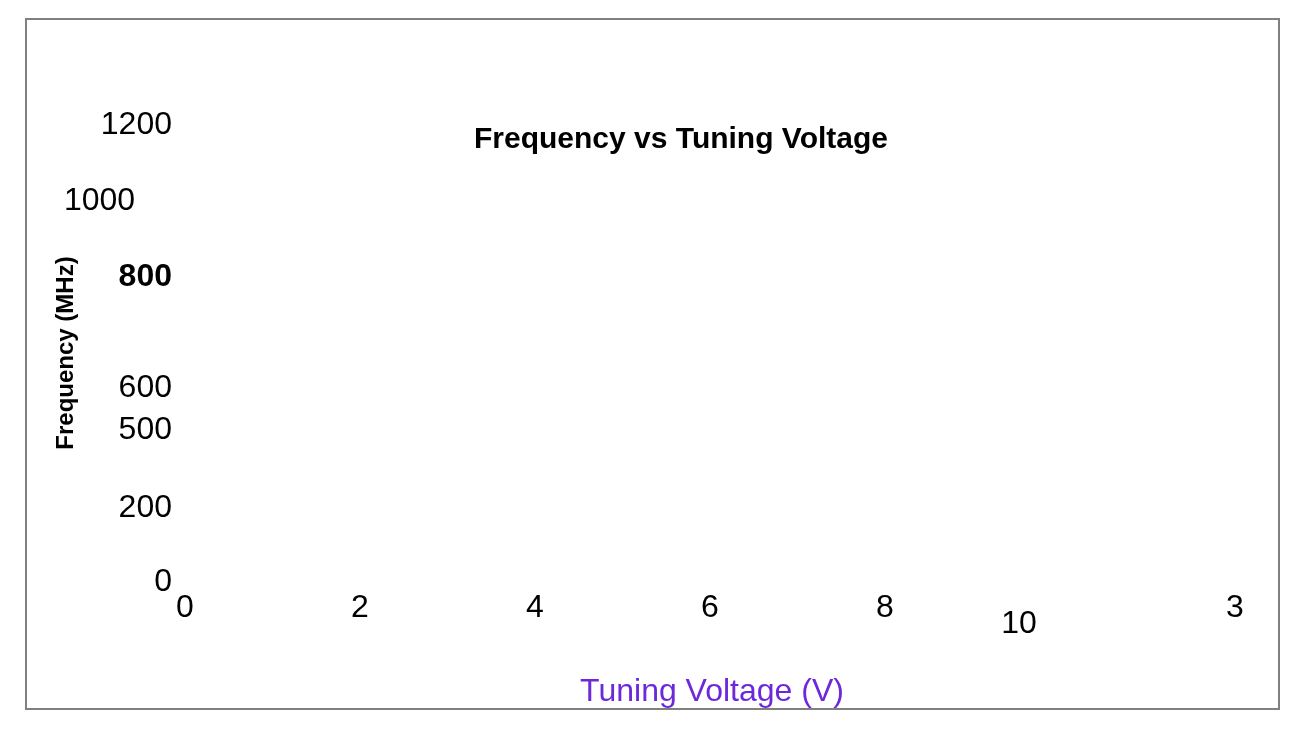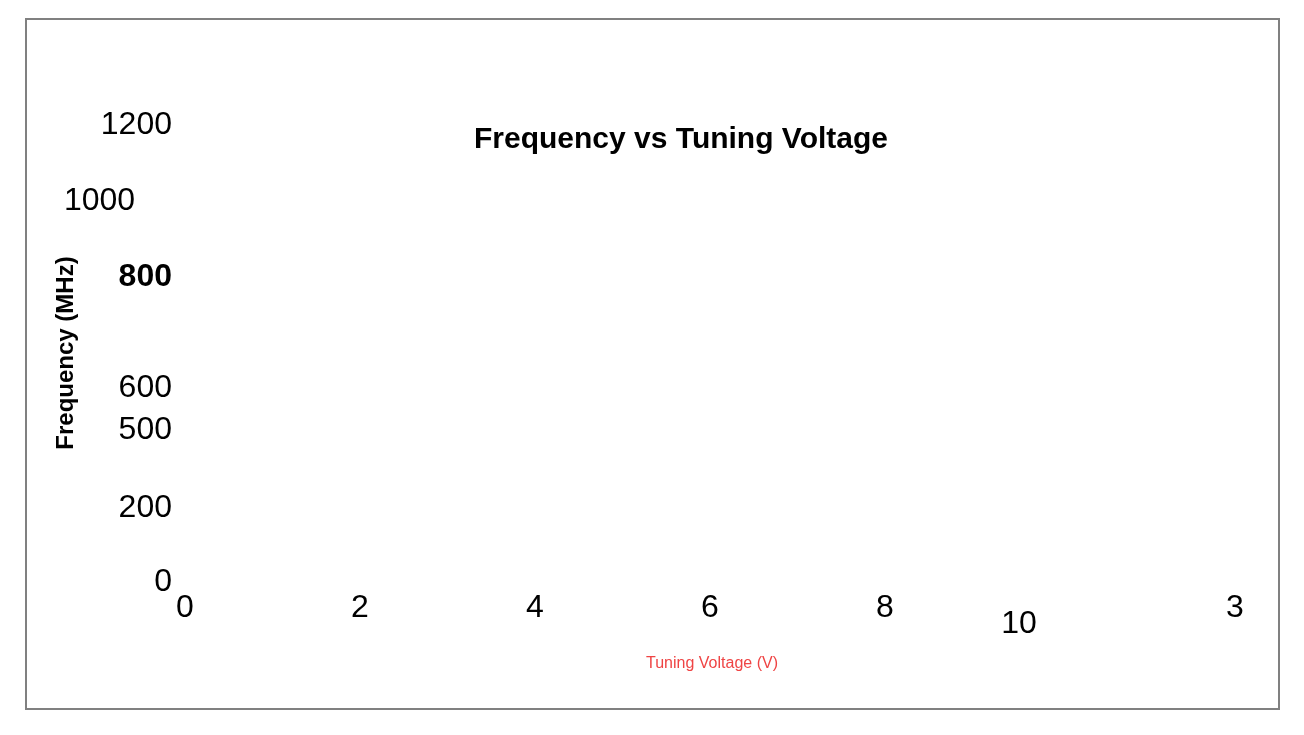--- a/index.html
+++ b/index.html
@@ -31,24 +31,24 @@
     position: absolute;
     left: 38px; top: 333px; 
     transform: translate(-50%, -50%) rotate(-90deg);
     font-size: 24px;
     font-weight: bold;
     color: #000000;
     white-space: nowrap;
   }
   .x-axis-title {
     position: absolute;
-    left: 685px; top: 643px; 
+    left: 685px; top: 670px; 
     transform: translate(-50%, -50%);
-    font-size: 16px;
-    color: #ef4444;
+    font-size: 32px;
+    color: #6d28d9;
     white-space: nowrap;
   }
   .tick-label {
     position: absolute;
     font-size: 32px;
     color: #000000;
     line-height: 28px;
   }
   .y-tick-label { text-align: right; width: 145px; }
   .x-tick-label { text-align: center; width: 80px; }

